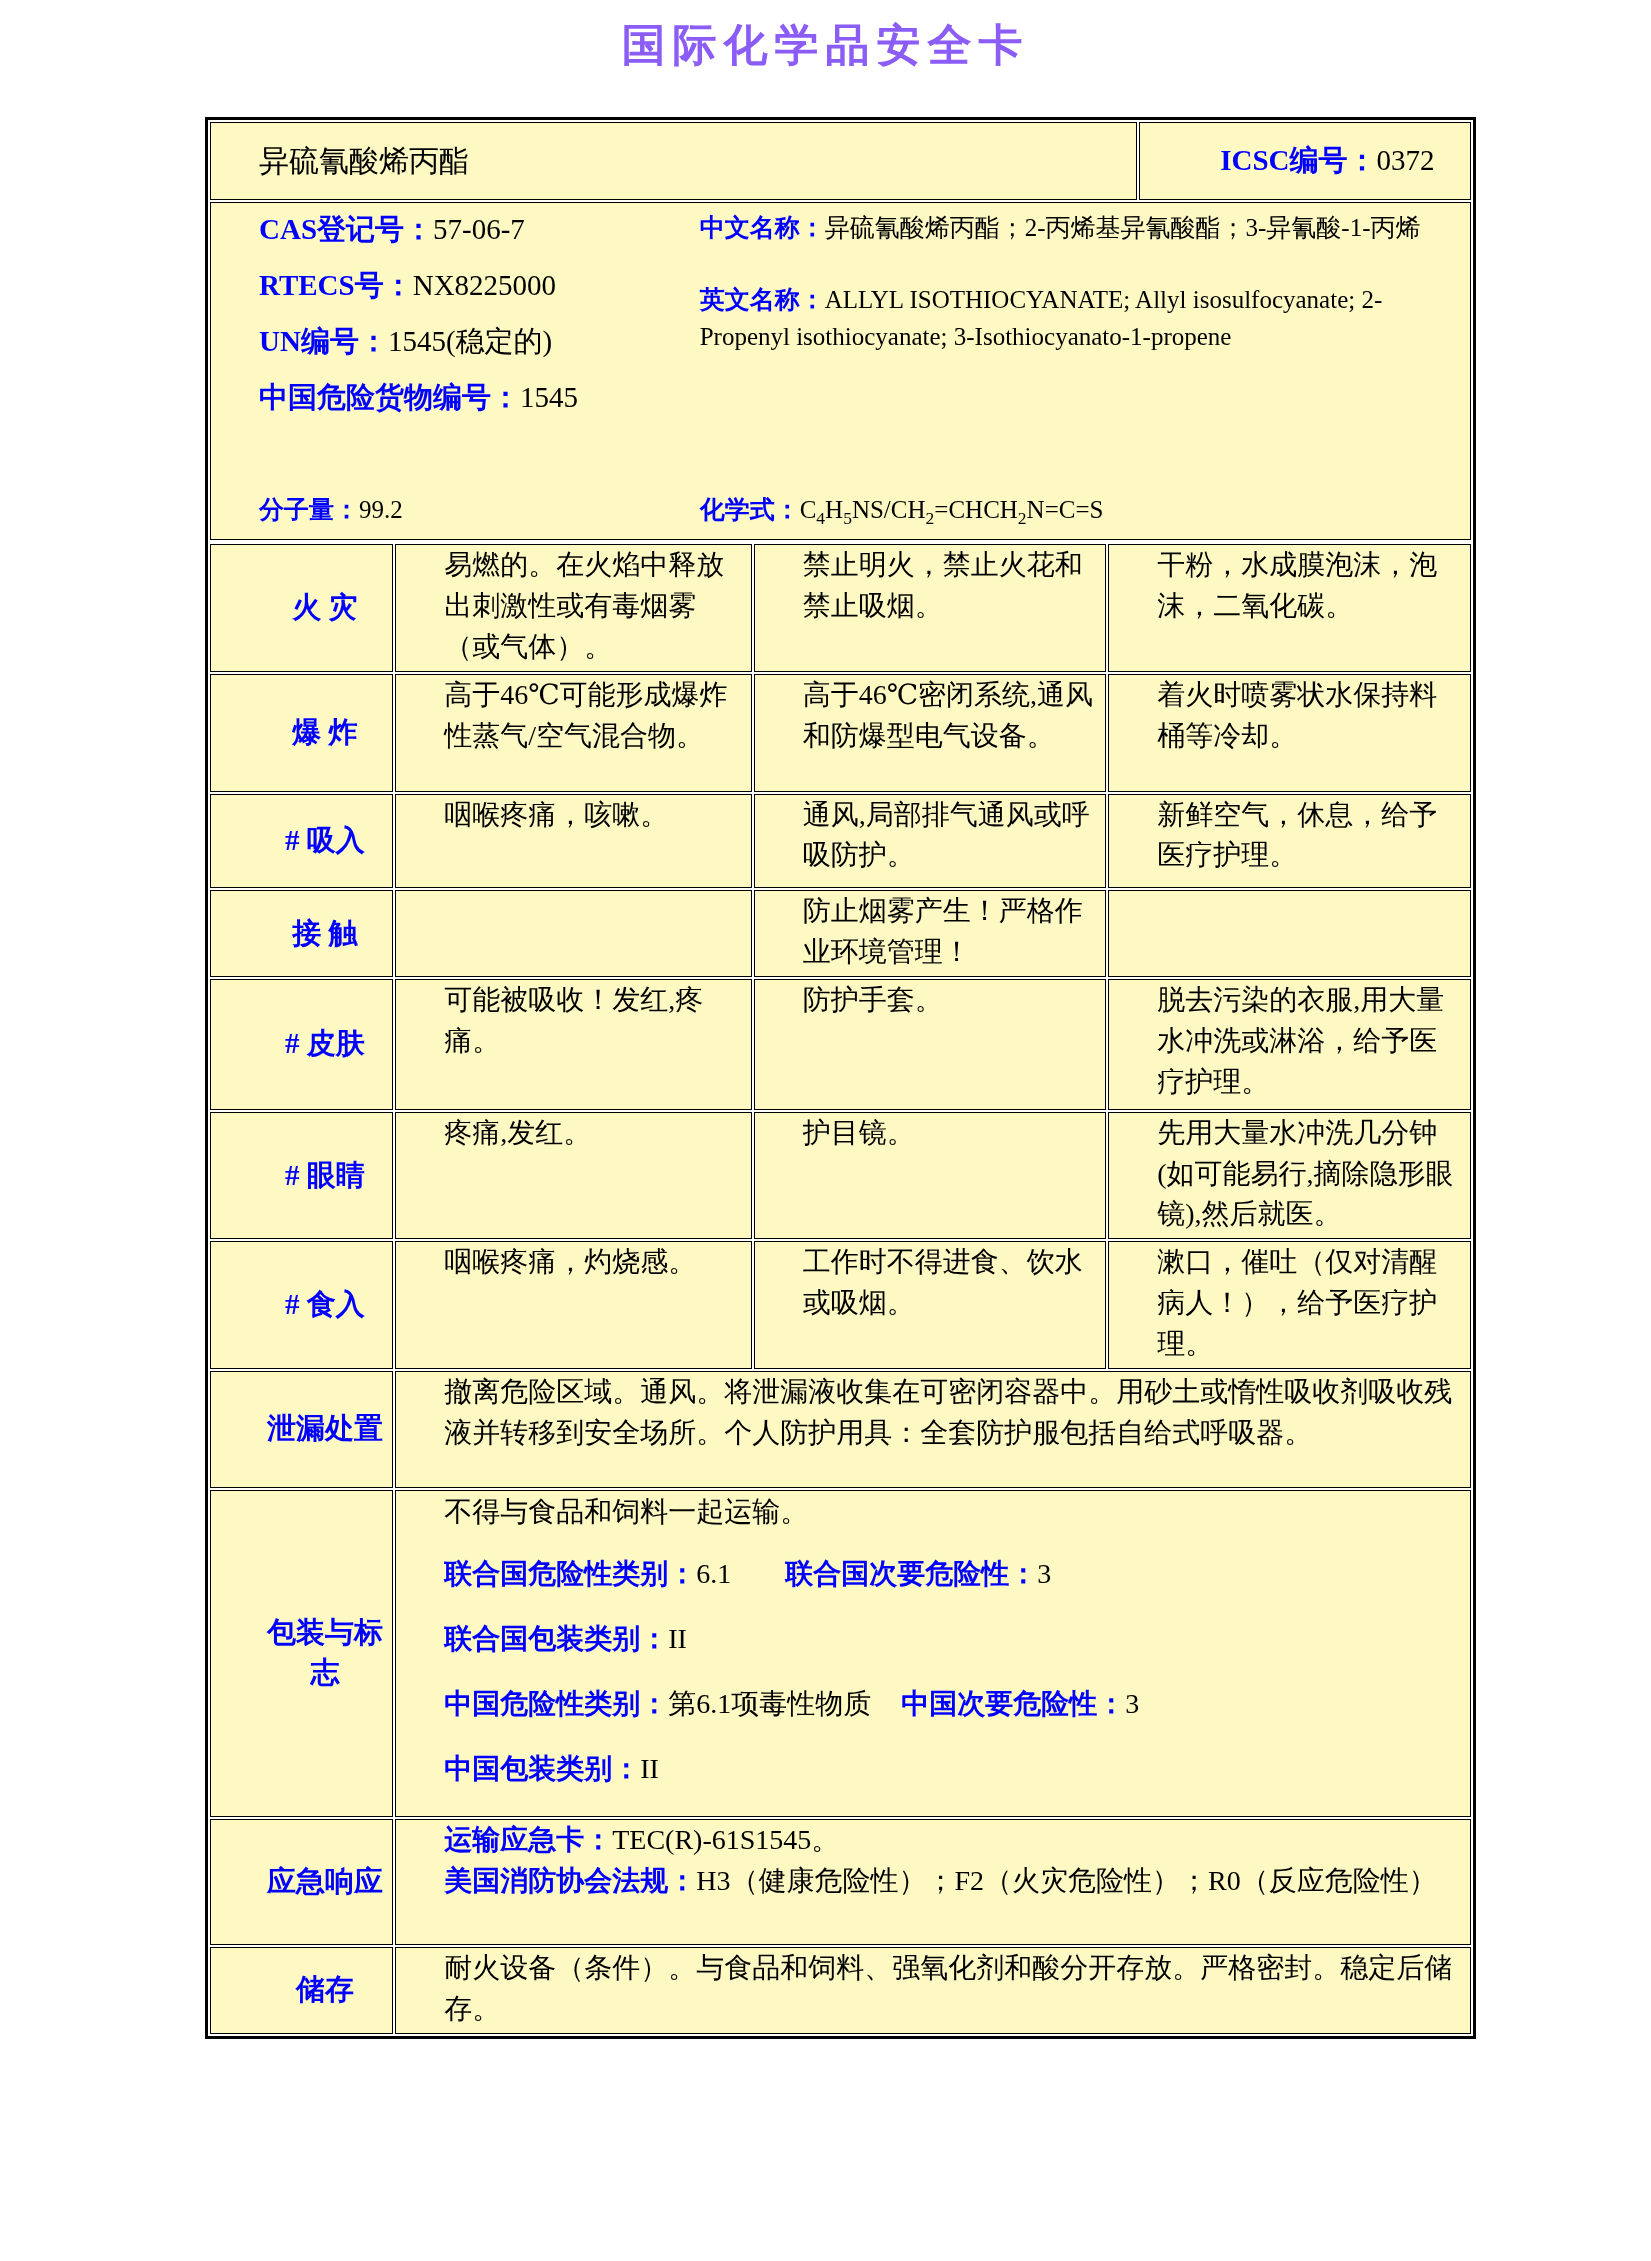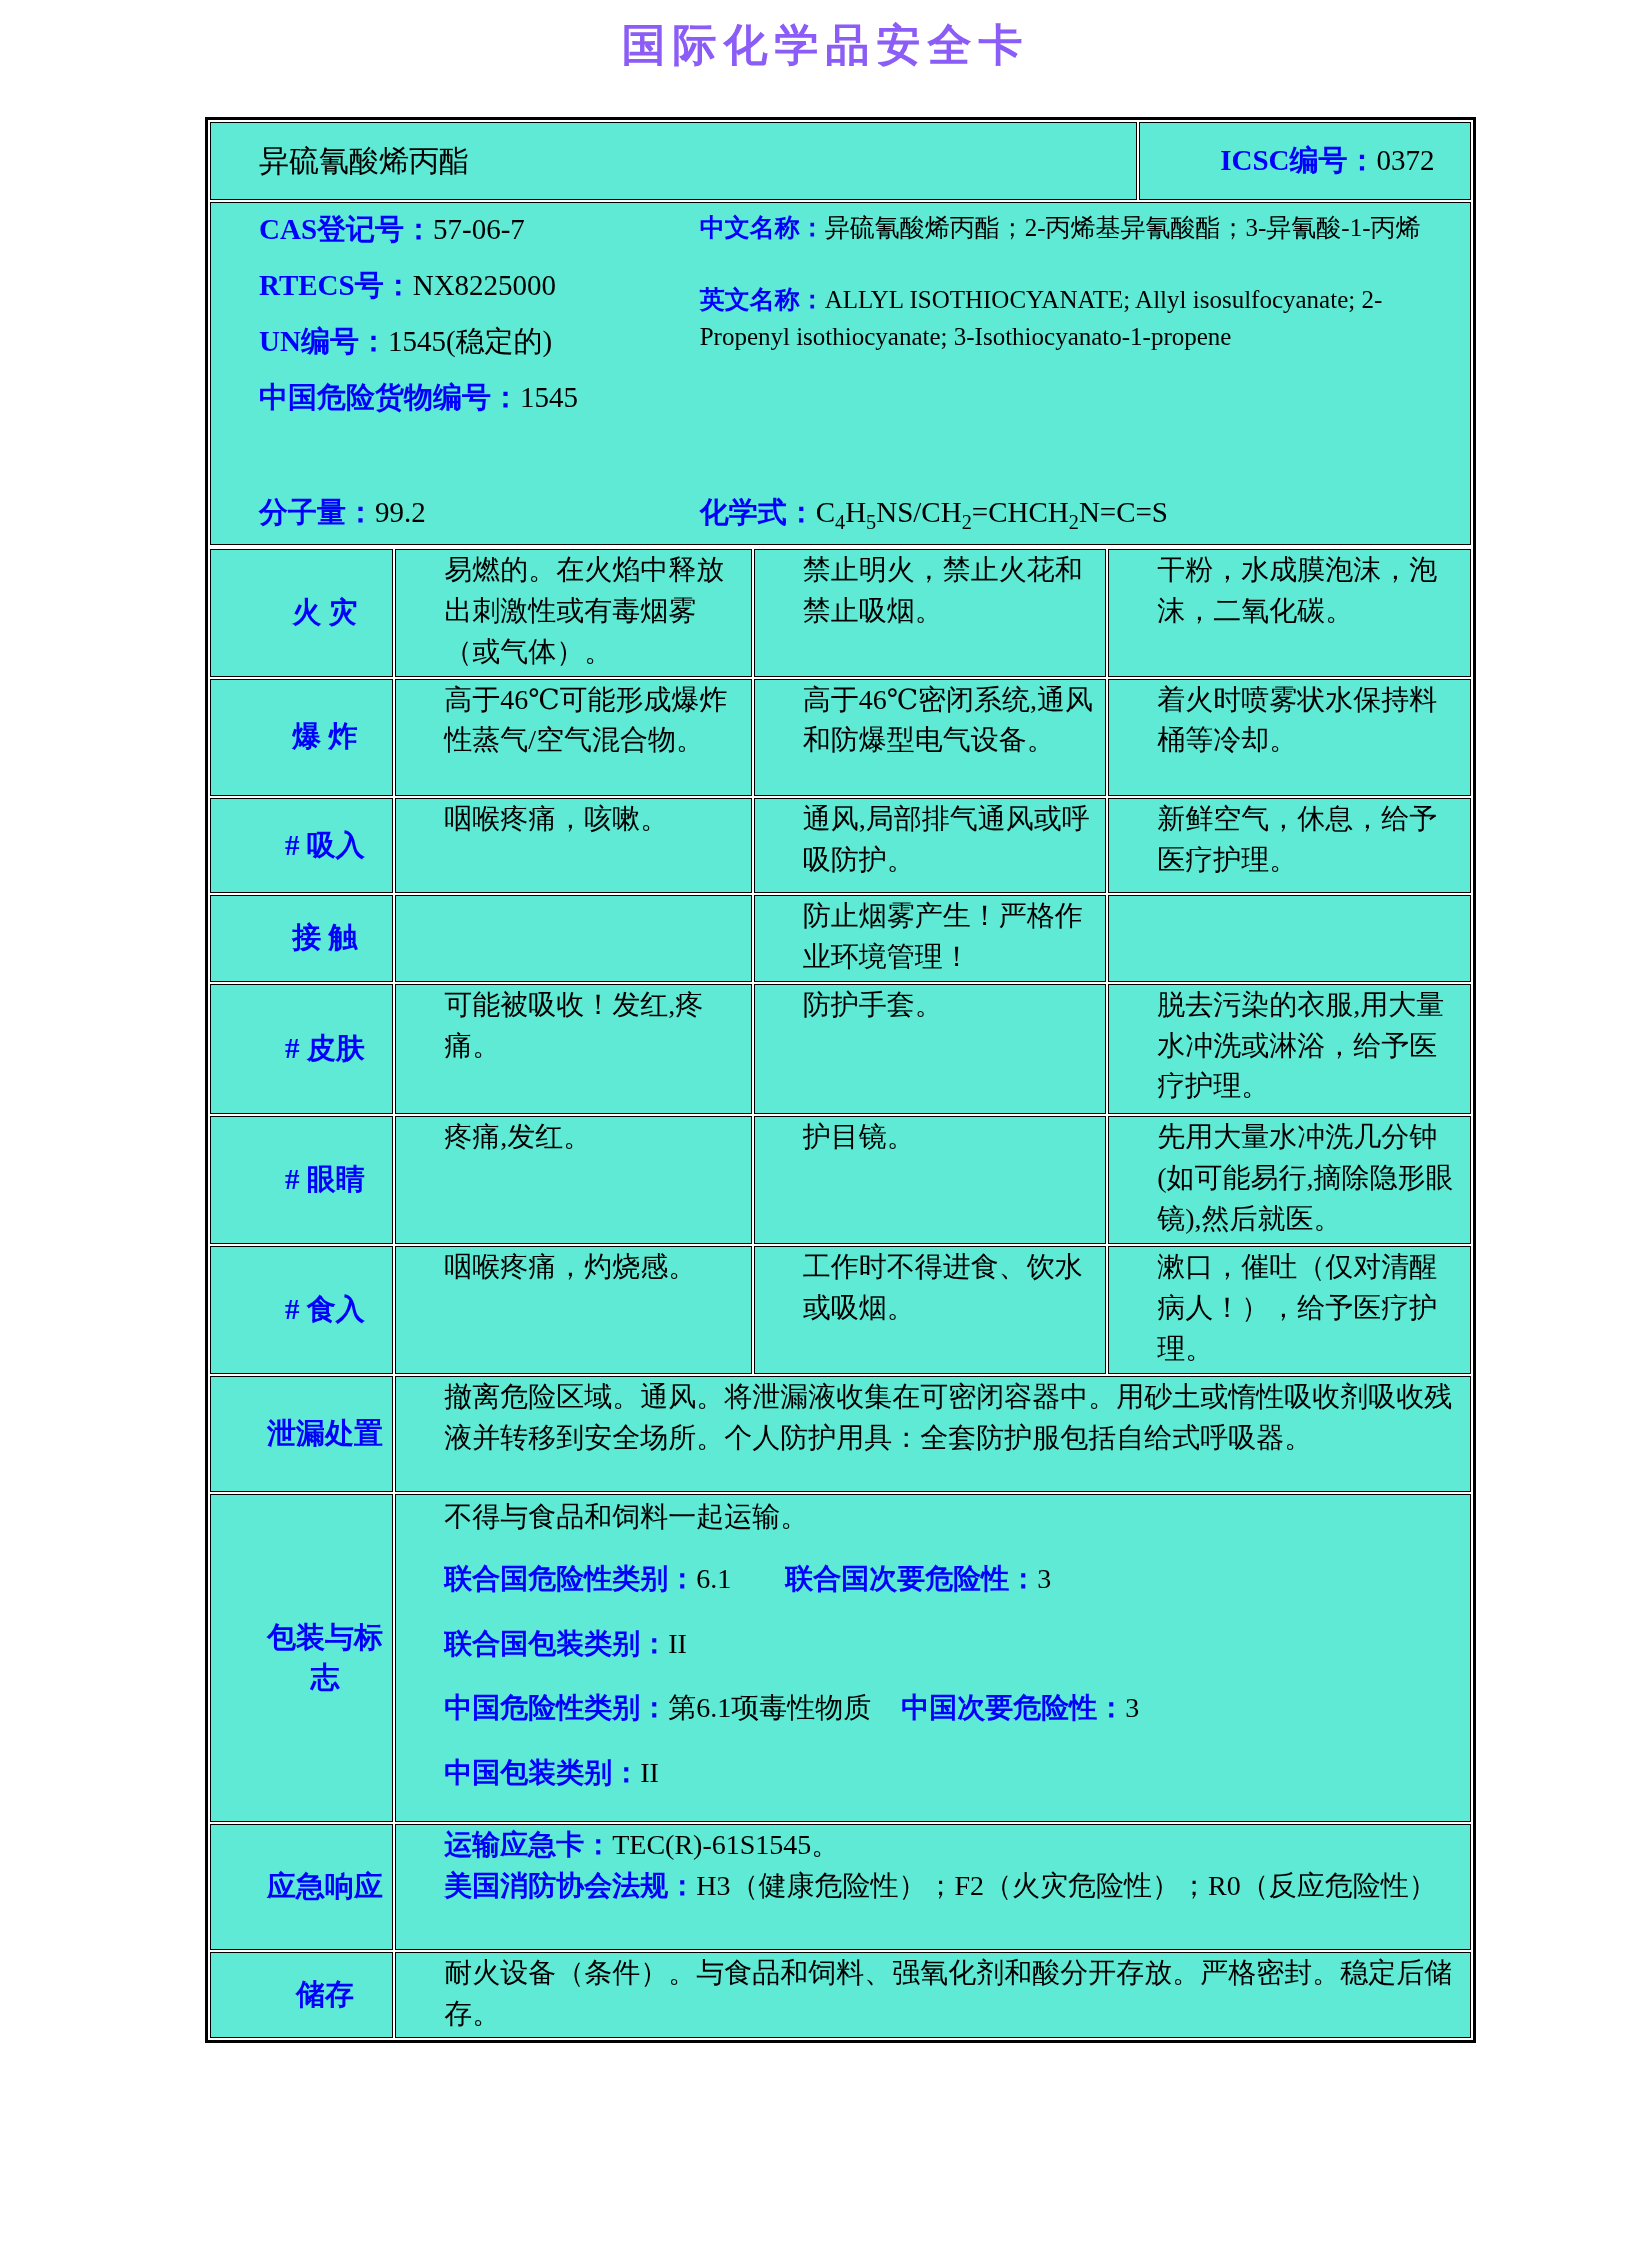--- a/index.html
+++ b/index.html
@@ -11,33 +11,33 @@
   .page-title {
     position:absolute; top:15.5px; left:0; width:100%;
     text-align:center; font-size:44px; font-weight:bold;
     color:#8b5cf6; letter-spacing:7px;
   }
   .card {
     position:absolute; left:205px; top:117px; width:1265px;
     border:3.5px solid #000; background:#ffffff;
   }
   table.t { width:100%; border-collapse:separate; border-spacing:2.1px; table-layout:fixed; }
-  table.t td { border:1.4px solid #000; background:#5eead4; overflow:hidden;padding-left:48px; }
+  table.t td { border:1.4px solid #000; background:#fef9c3; overflow:hidden;padding-left:48px; }
 
   
   td.name-cell { font-size:30px; vertical-align:middle; padding:4.2px 7px; height:68px; }
   td.icsc-cell { font-size:29px; vertical-align:middle; text-align:center; padding:2.8px; }
   .blue-lbl { color:#0000ff; font-weight:bold; }
   td.info-cell { padding:7px 7px 10px 7px; vertical-align:top; }
   .info-flex { display:flex; }
   .ids { width:36.6%; flex:none; }
   .id-line { font-size:29px; margin-bottom:16px; white-space:nowrap; }
   .names { flex:1; font-size:25px; line-height:1.47; }
   .en-block { margin-top:35px; }
-  .mw-flex { display:flex; margin-top:59px; font-size:29px; }
+  .mw-flex { display:flex; margin-top:59px; font-size:25px; }
   .mw-left { width:36.6%; flex:none; }
   .mw-right { flex:1; }
   sub { font-size:70%; }
 
   
   td.hdr {
     color:#0000ff; font-weight:bold; font-size:30px;
     text-align:center; vertical-align:middle; white-space:pre-line;
     height:92px; line-height:1.4;
   }

